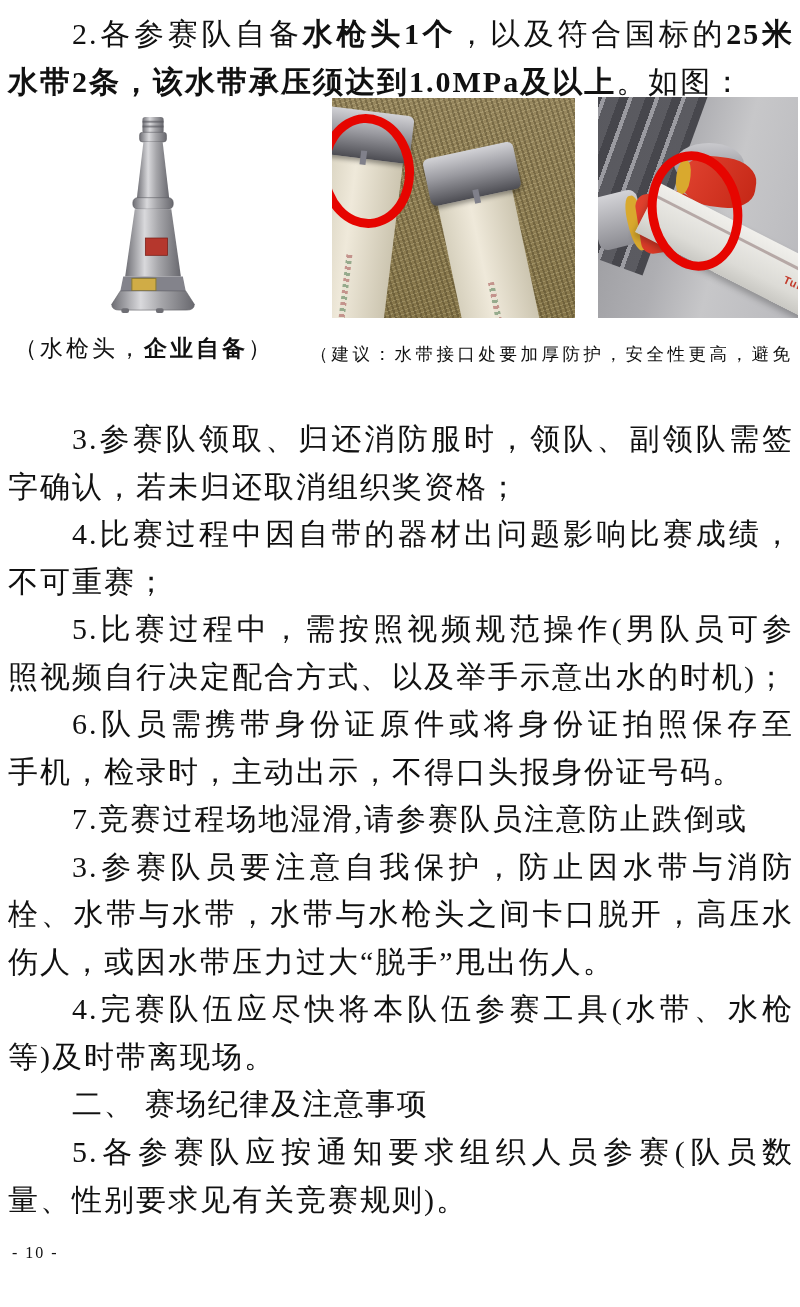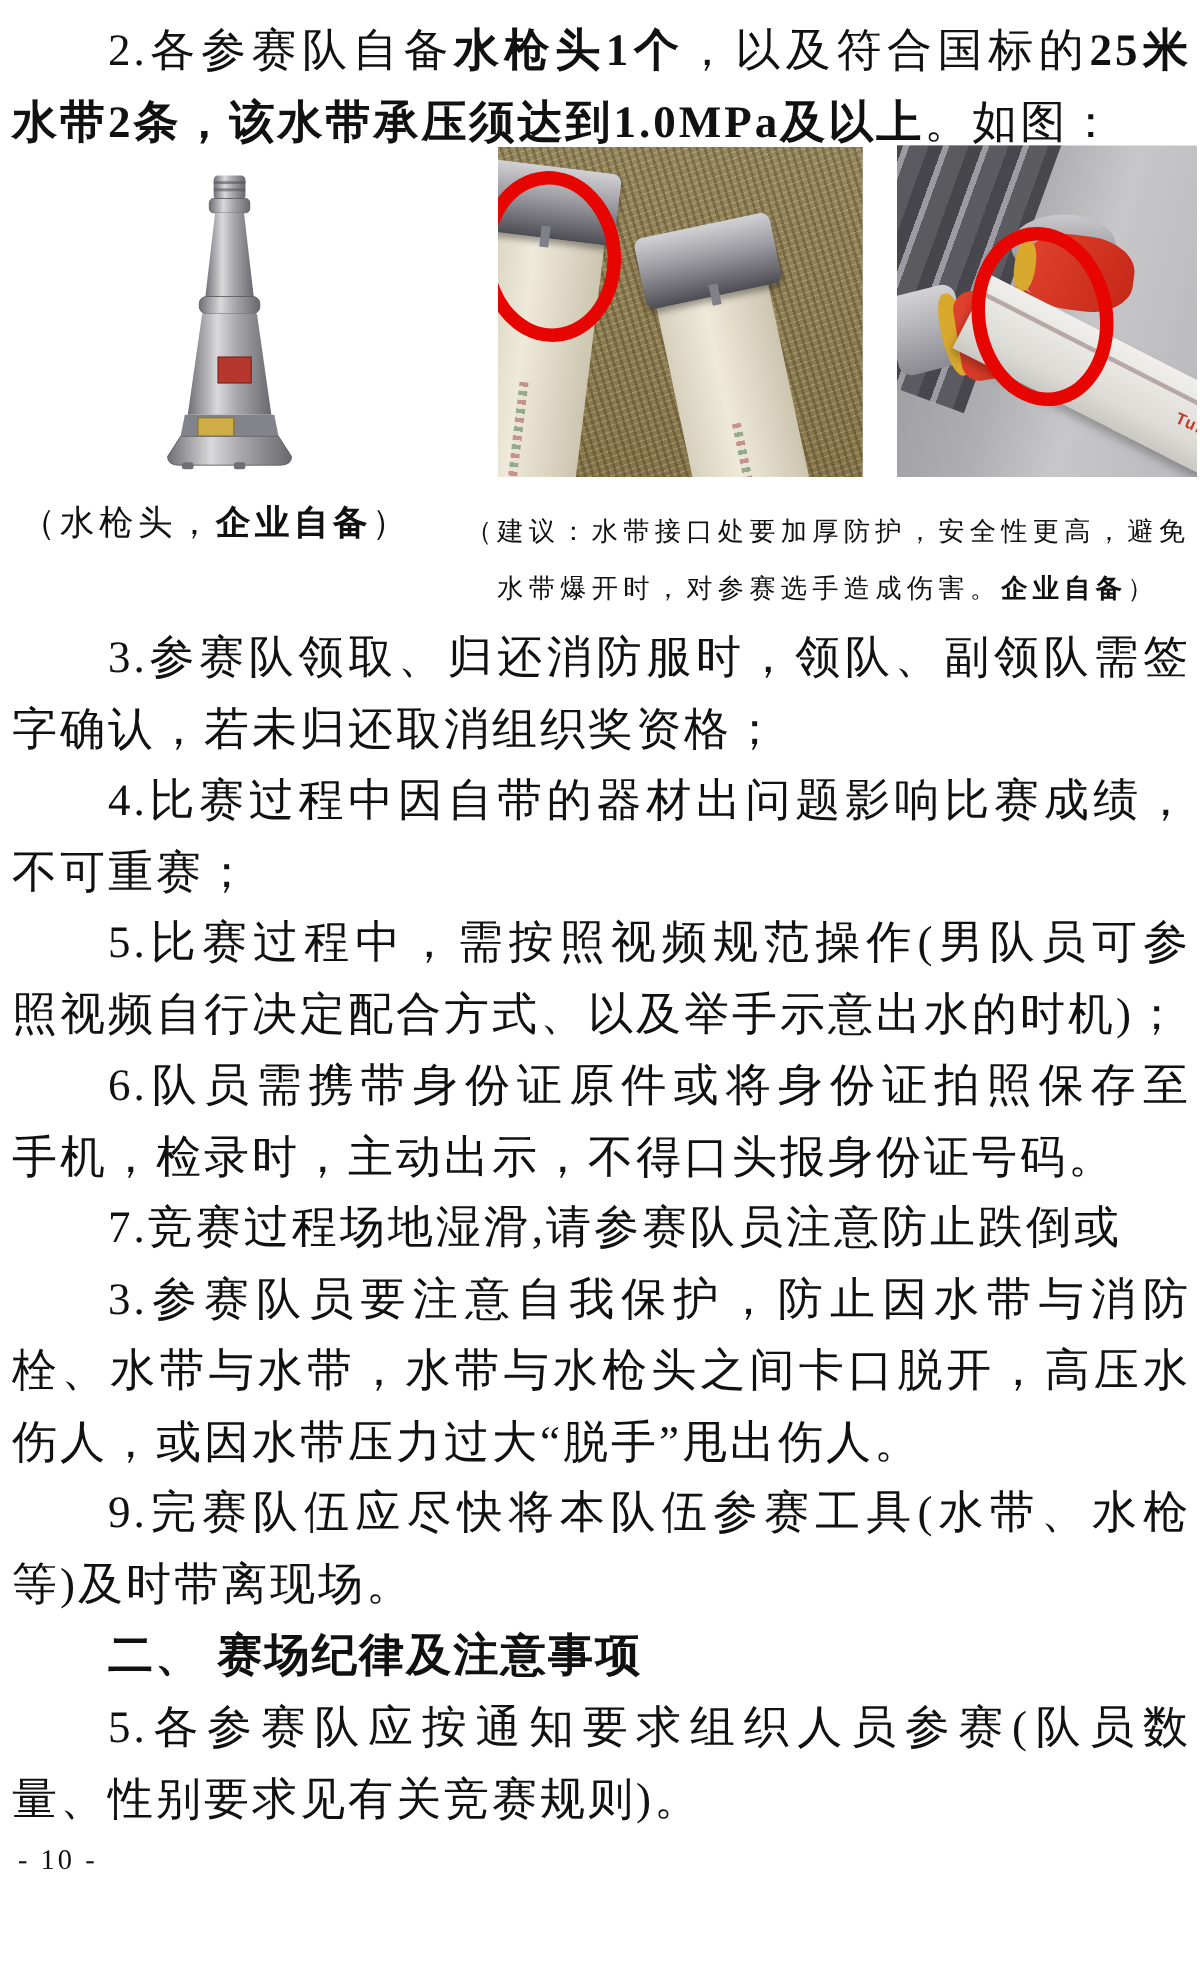--- a/index.html
+++ b/index.html
@@ -114,25 +114,25 @@
   .caption-left .line { font-size:23px; letter-spacing:3px; white-space:nowrap; }
   .caption-right { position:absolute; left:310px; top:18px; width:484px;font-family:Liberation Serif, serif; }
   .caption-right .line {
     font-size:17.5px; line-height:38px; letter-spacing:3.5px;
     text-align:center; text-align-last:center; white-space:nowrap;
   }
 
   
   .heading {
     font-family:"Liberation Sans","DejaVu Sans",sans-serif;
-    font-size:30px; font-weight:700; line-height:48px;
+    font-size:30px; font-weight:400; line-height:48px;
     letter-spacing:1.5px; text-indent:64px; white-space:nowrap;
   }
 
-  .footer { margin-top:8px; font-size:19px; line-height:20px; letter-spacing:2px; padding-left:4px; }
+  .footer { margin-top:20px; font-size:16px; line-height:20px; letter-spacing:2px; padding-left:4px; }
 </style>
 </head>
 <body>
 
 <div class="page">
 
   <div class="para">
       <div class="line"><span>2.各参赛队自备</span><span class="b">水枪头1个</span><span>，以及符合国标的</span><span class="b">25米</span></div>
       <div class="line"><span class="b">水带2条，该水带承压须达到1.0MPa及以上</span><span>。如图：</span></div>
     </div>
@@ -192,21 +192,20 @@
     </div>
 
   </div>
 
   <div class="captions">
     <div class="caption-left">
         <div class="line"><span>（水枪头，</span><span class="b">企业自备</span><span>）</span></div>
       </div>
     <div class="caption-right">
         <div class="line"><span>（建议：水带接口处要加厚防护，安全性更高，避免</span></div>
-        <div class="line"><span>水带爆开时，对参赛选手造成伤害。</span><span class="b">企业自备</span><span>）</span></div>
       </div>
   </div>
 
   <div class="para">
       <div class="line"><span>3.参赛队领取、归还消防服时，领队、副领队需签</span></div>
       <div class="line"><span>字确认，若未归还取消组织奖资格；</span></div>
     </div>
   <div class="para">
       <div class="line"><span>4.比赛过程中因自带的器材出问题影响比赛成绩，</span></div>
       <div class="line"><span>不可重赛；</span></div>
@@ -221,21 +220,21 @@
     </div>
   <div class="para">
       <div class="line"><span>7.竞赛过程场地湿滑,请参赛队员注意防止跌倒或</span></div>
     </div>
   <div class="para">
       <div class="line"><span>3.参赛队员要注意自我保护，防止因水带与消防</span></div>
       <div class="line"><span>栓、水带与水带，水带与水枪头之间卡口脱开，高压水</span></div>
       <div class="line"><span>伤人，或因水带压力过大“脱手”甩出伤人。</span></div>
     </div>
   <div class="para">
-      <div class="line"><span>9.完赛队伍应尽快将本队伍参赛工具(水带、水枪</span></div>
+      <div class="line"><span>4.完赛队伍应尽快将本队伍参赛工具(水带、水枪</span></div>
       <div class="line"><span>等)及时带离现场。</span></div>
     </div>
 
   <div class="heading">二、 赛场纪律及注意事项</div>
 
   <div class="para">
       <div class="line"><span>5.各参赛队应按通知要求组织人员参赛(队员数</span></div>
       <div class="line"><span>量、性别要求见有关竞赛规则)。</span></div>
     </div>
 

